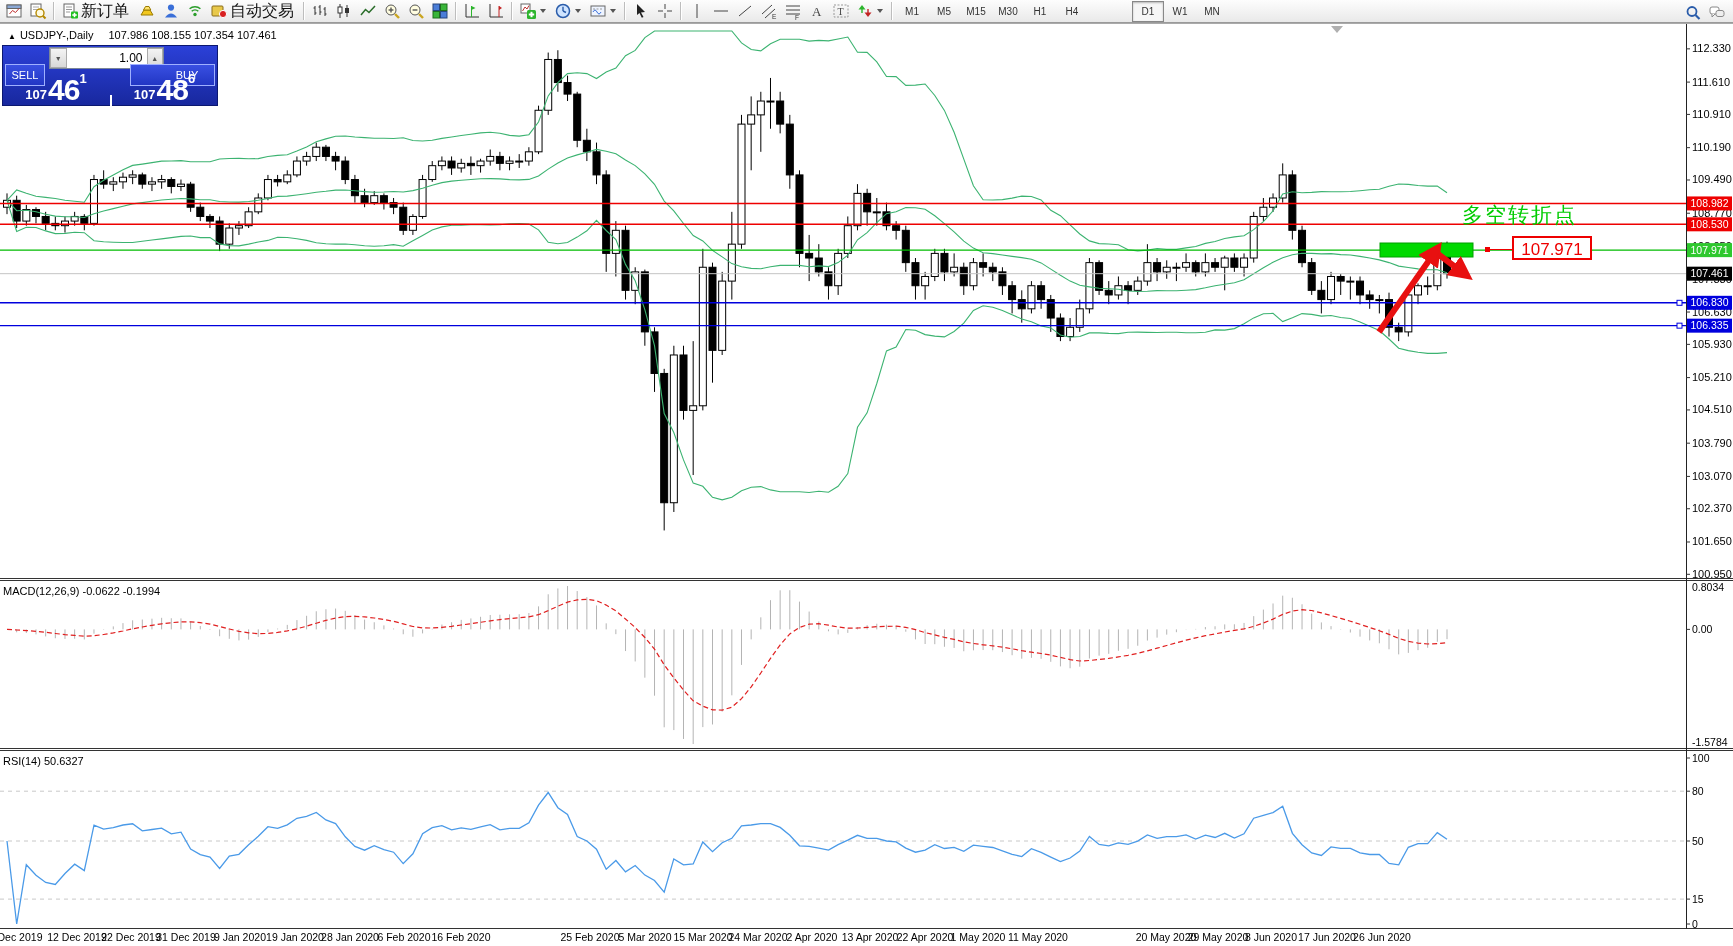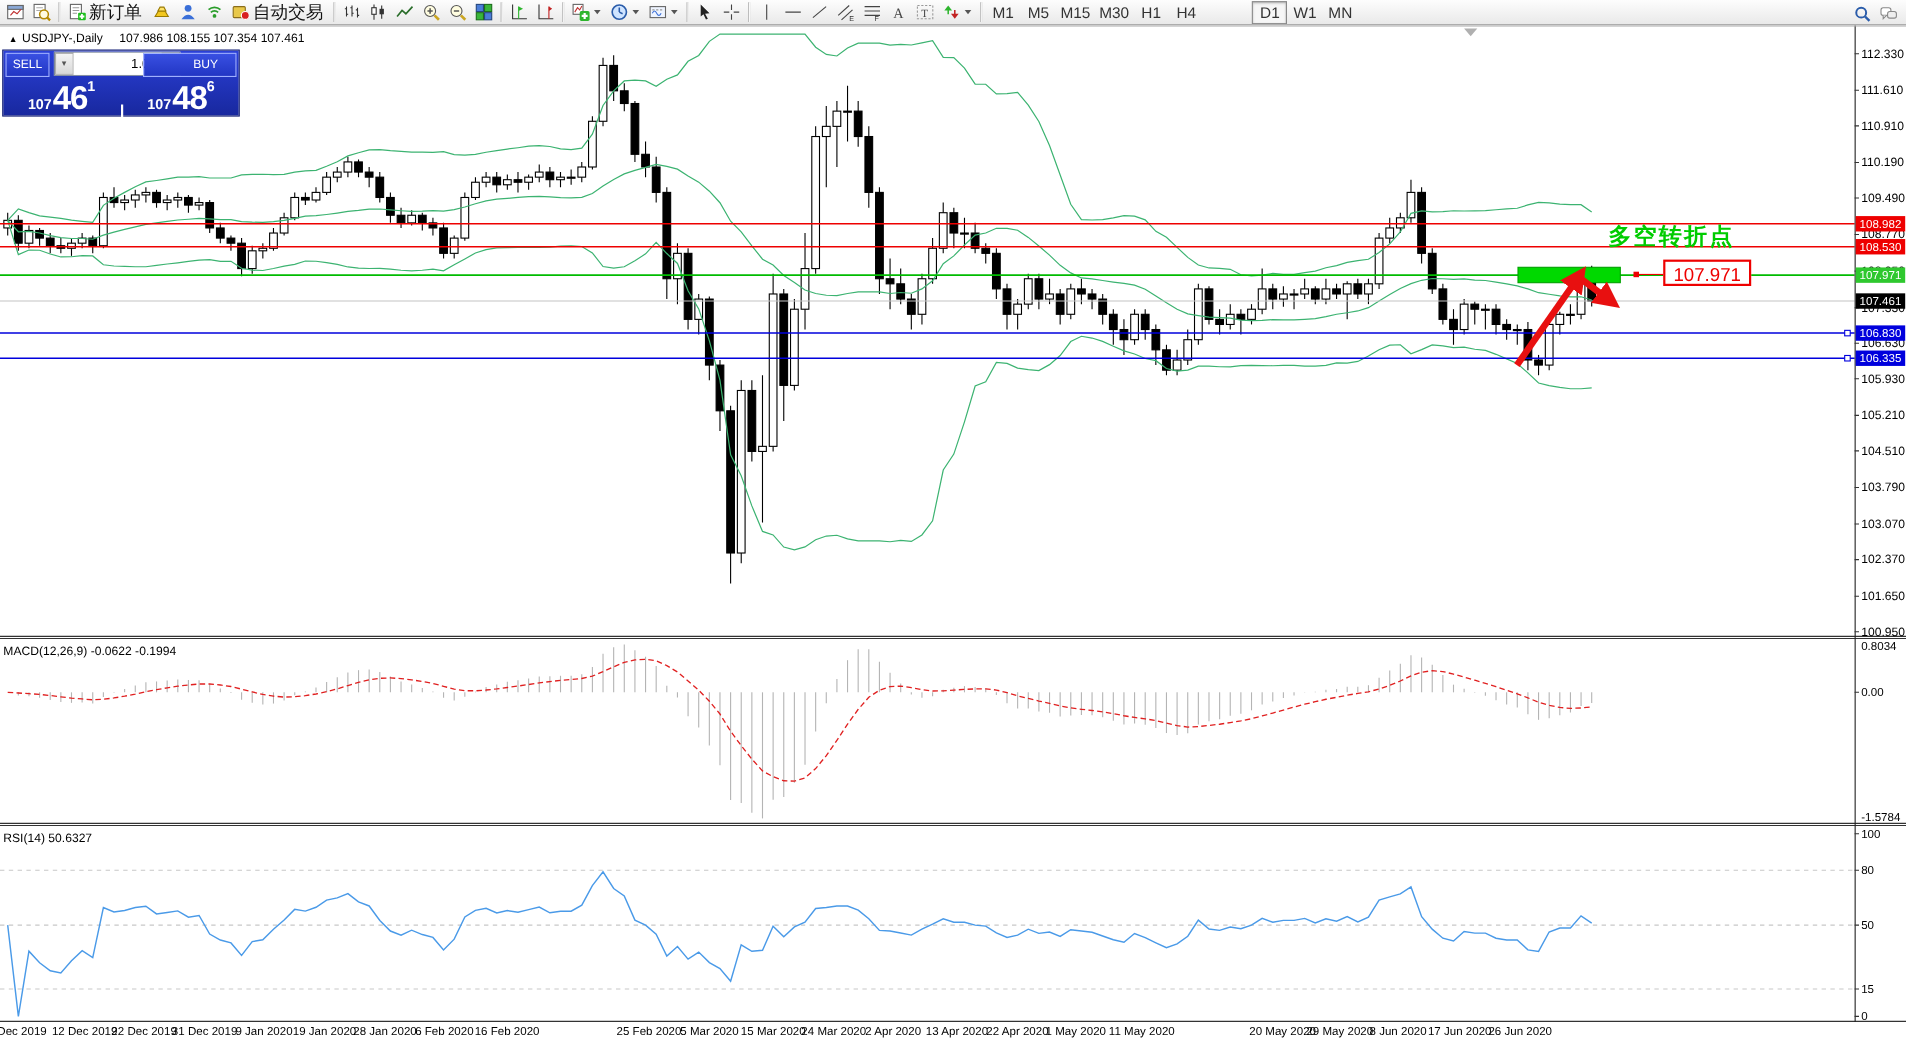--- a/index.html
+++ b/index.html
@@ -9,55 +9,55 @@
     background:linear-gradient(#fdfdfd,#e9e9e9);border-bottom:1px solid #9a9a9a;
     display:flex;align-items:center;padding-left:2px;box-sizing:border-box;}
   .tgroup{display:flex;align-items:center;}
   .sep{width:1px;height:18px;background:#bdbdbd;border-right:1px solid #fff;margin:0 3px;}
   .tbtn{display:flex;align-items:center;height:21px;padding:0 2px;border:1px solid transparent;
     background:transparent;cursor:default;font-family:"Liberation Sans",sans-serif;}
   .tbtn svg{width:18px;height:18px;display:block;}
   .tbtn .lbl{font-size:16px;color:#111;margin:0 3px 0 2px;white-space:nowrap;}
   .caret{width:0;height:0;border-left:3.5px solid transparent;border-right:3.5px solid transparent;
     border-top:4px solid #555;margin:0 2px 0 3px;}
-  .tfbtn{min-width:24px;height:19px;font-size:14px;color:#333;text-align:center;line-height:19px;
+  .tfbtn{min-width:24px;height:19px;font-size:10px;color:#333;text-align:center;line-height:19px;
     padding:0 3px;border:1px solid transparent;}
   .tfbtn.active{background:#f6f6f6;border:1px solid #888;box-shadow:inset 0 1px 2px rgba(0,0,0,.25);margin-left:44px;}
   .tb-right{position:absolute;right:4px;top:1px;display:flex;}
   
   .chart-area{position:absolute;left:0;top:23px;width:1733px;height:923px;background:#fff;}
   #chart-svg{position:absolute;left:0;top:0;}
   .chart-title{position:absolute;left:8px;top:6px;font-size:11px;color:#000;z-index:5;}
   .chart-title .tri{font-size:8px;margin-right:4px;}
   .chart-title .ohlc{margin-left:15px;}
   
   .trade-panel{position:absolute;left:2px;top:22px;width:216px;height:61px;z-index:6;
     background:linear-gradient(#2b40d8,#18289e);border:1px solid #0c1870;box-sizing:border-box;}
   .tp-row1{position:relative;height:24px;}
-  .tp-btn{position:absolute;top:2px;height:20px;background:linear-gradient(#3950e2,#2236c4);
+  .tp-btn{position:absolute;top:18px;height:20px;background:linear-gradient(#3950e2,#2236c4);
     border:1px solid #9fb0ff;color:#fff;font-size:11px;text-align:center;line-height:20px;}
   .tp-sell{left:2px;width:38px;}
   .tp-buy{right:2px;width:54px;padding-left:29px;}
   .tp-vol{position:absolute;left:46px;top:1px;width:115px;height:22px;background:#fff;
     border:1px solid #7a8699;display:flex;box-sizing:border-box;}
   .tp-step{width:19px;background:linear-gradient(#f4f4f4,#d8d8d8);border:1px solid #aaa;
     font-size:7px;color:#555;text-align:center;line-height:20px;}
   .tp-vol input{flex:1;border:none;outline:none;text-align:right;font-size:12px;width:60px;
     padding:0 4px 0 16px;font-family:"Liberation Sans",sans-serif;}
   .tp-row2{position:relative;height:36px;}
   .tp-price{position:absolute;top:0;height:36px;color:#fff;display:flex;align-items:flex-end;
     justify-content:center;padding-bottom:2px;box-sizing:border-box;}
   .tp-price .small{font-size:13px;font-weight:bold;margin-right:1px;margin-bottom:2px;}
   .tp-price .big{font-size:30px;font-weight:bold;line-height:28px;letter-spacing:-1px;}
   .tp-price .sup{font-size:13px;font-weight:bold;align-self:flex-start;margin-top:1px;}
   .tp-price-sell{left:0;width:106px;}
   .tp-price-buy{left:109px;width:105px;}
   .tp-div{position:absolute;left:106.5px;top:25px;width:2px;height:34px;background:#fff;}
   
-  .turning-point{position:absolute;left:1462px;top:178px;font-size:21px;font-weight:bold;
+  .turning-point{position:absolute;left:1462px;top:178px;font-size:21px;font-weight:normal;
     color:#00cc00;z-index:4;white-space:nowrap;letter-spacing:2px;}
   .price-callout{position:absolute;left:1512px;top:213px;width:80px;height:24px;z-index:4;
     border:2px solid #ee0000;background:#fff;color:#ee0000;font-size:17px;text-align:center;
     line-height:23px;box-sizing:border-box;}
 </style>
 </head>
 <body>
 
 <div class="toolbar" id="toolbar">
     <div class="tgroup">

